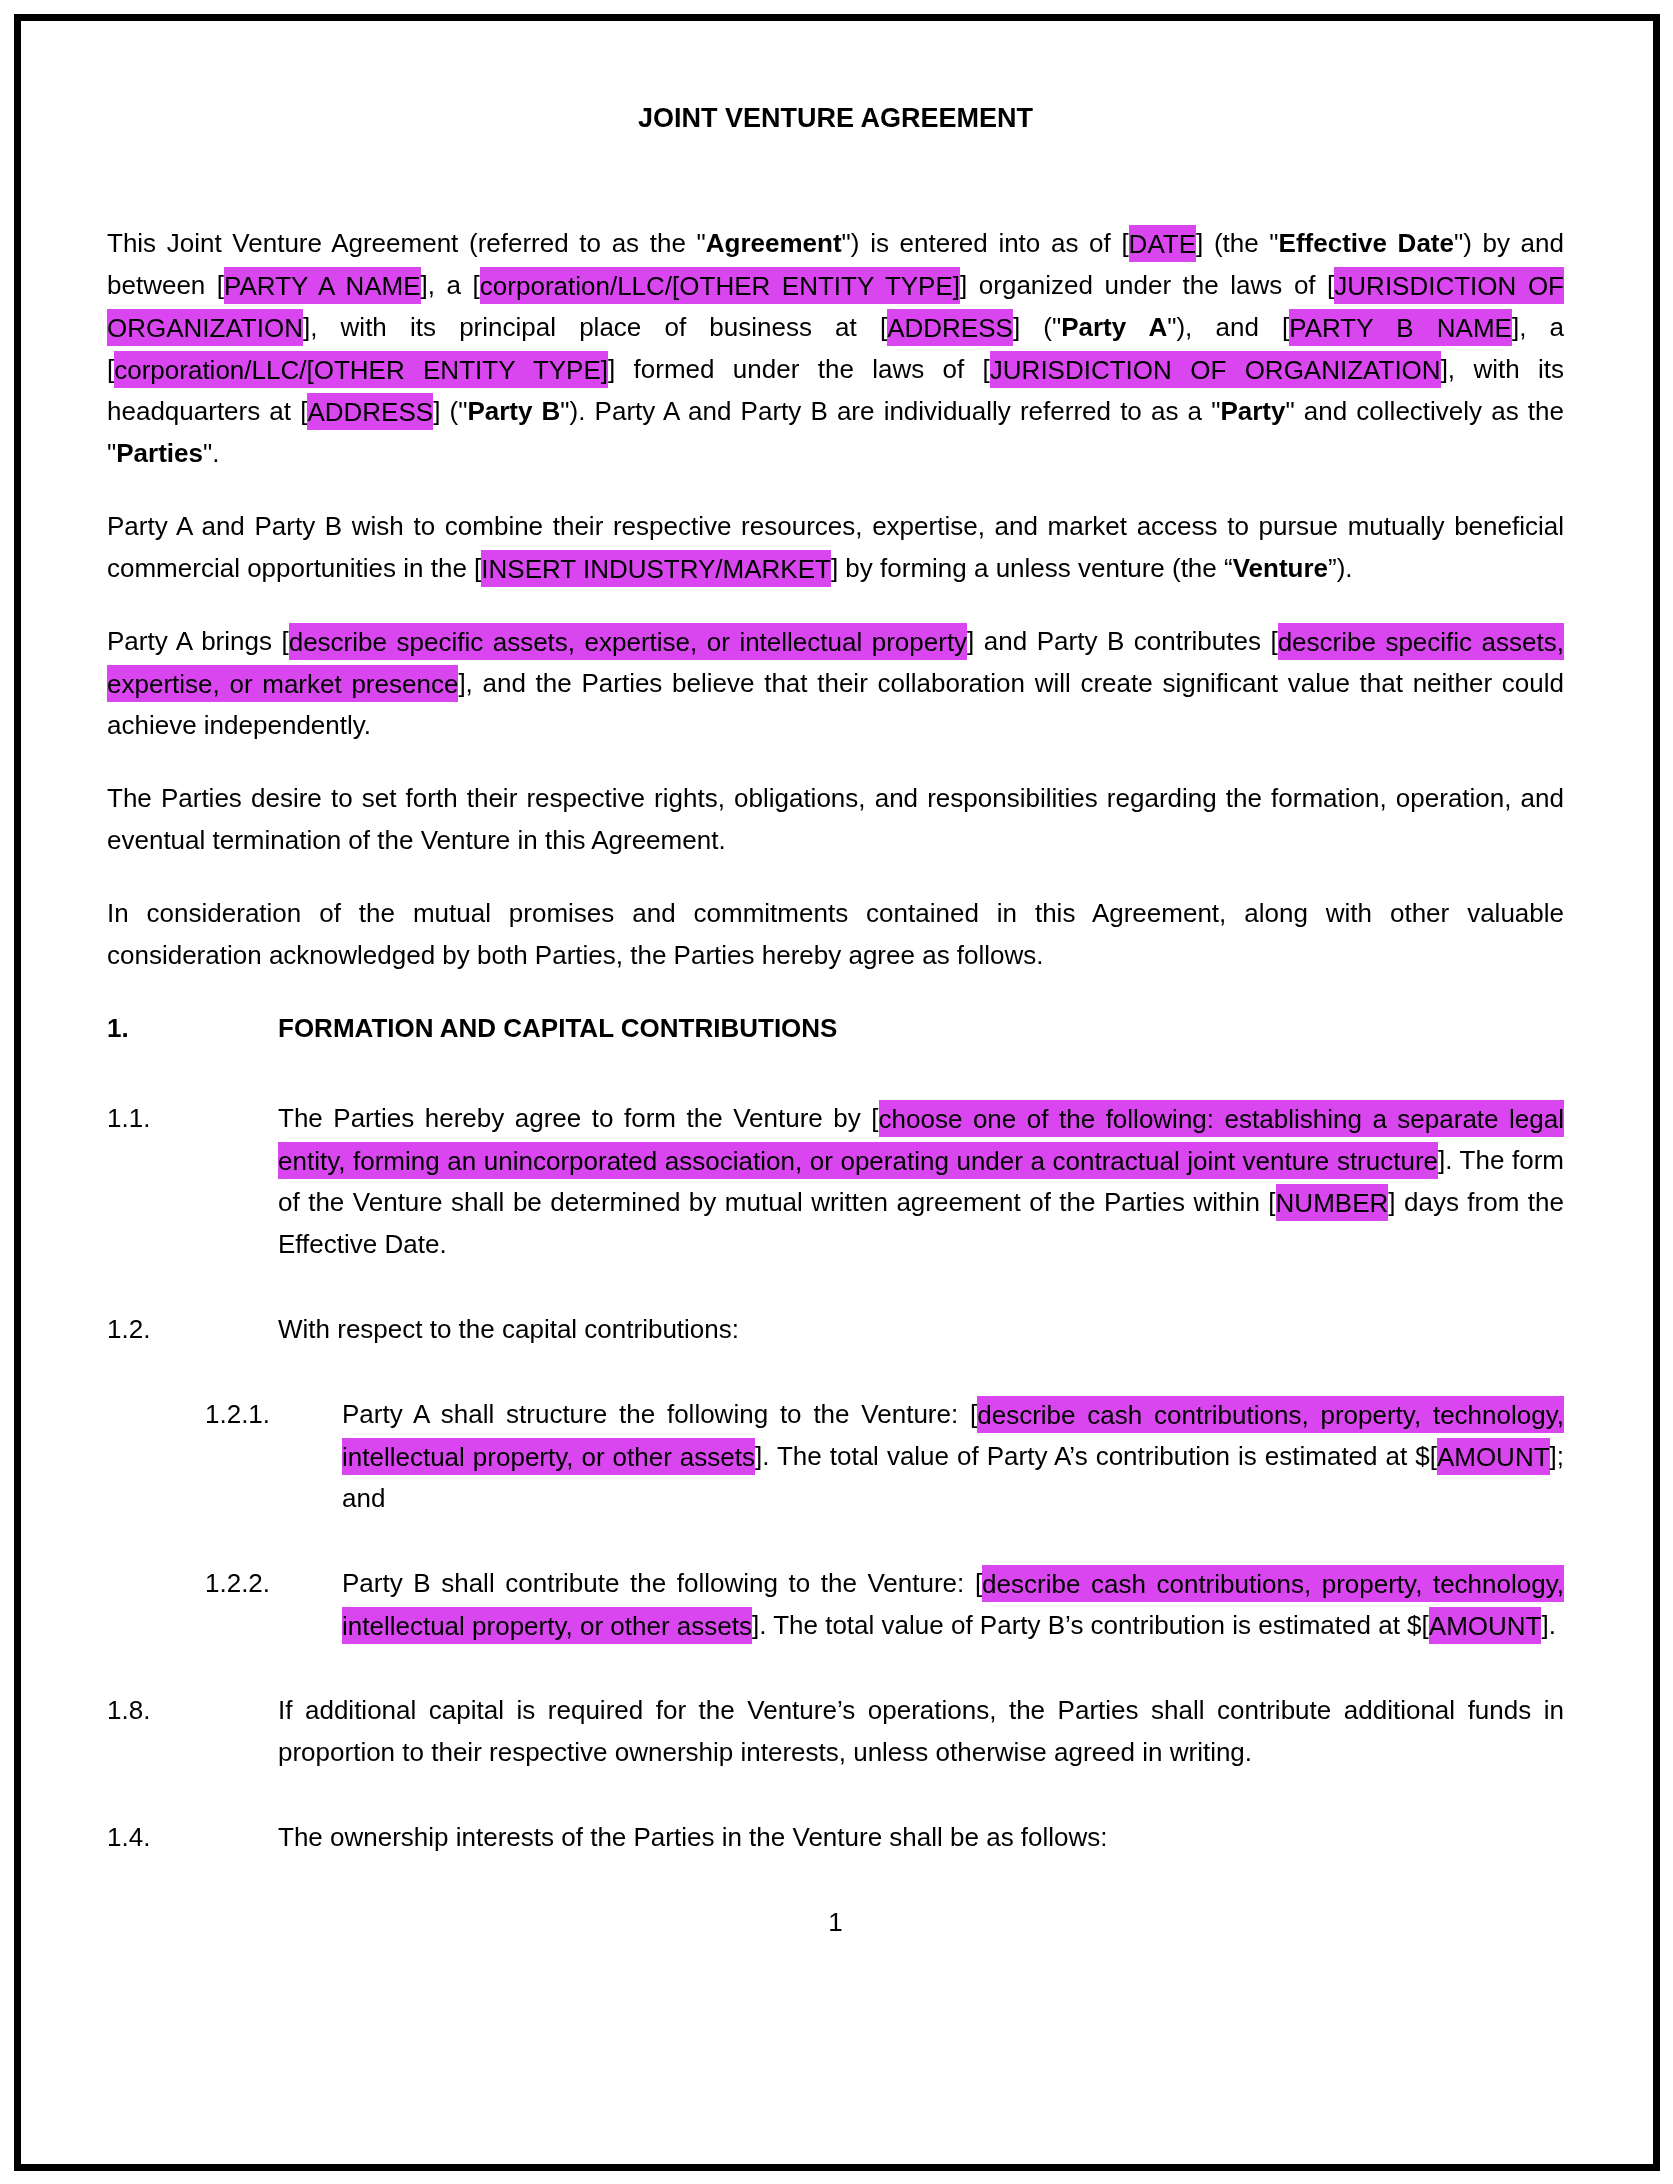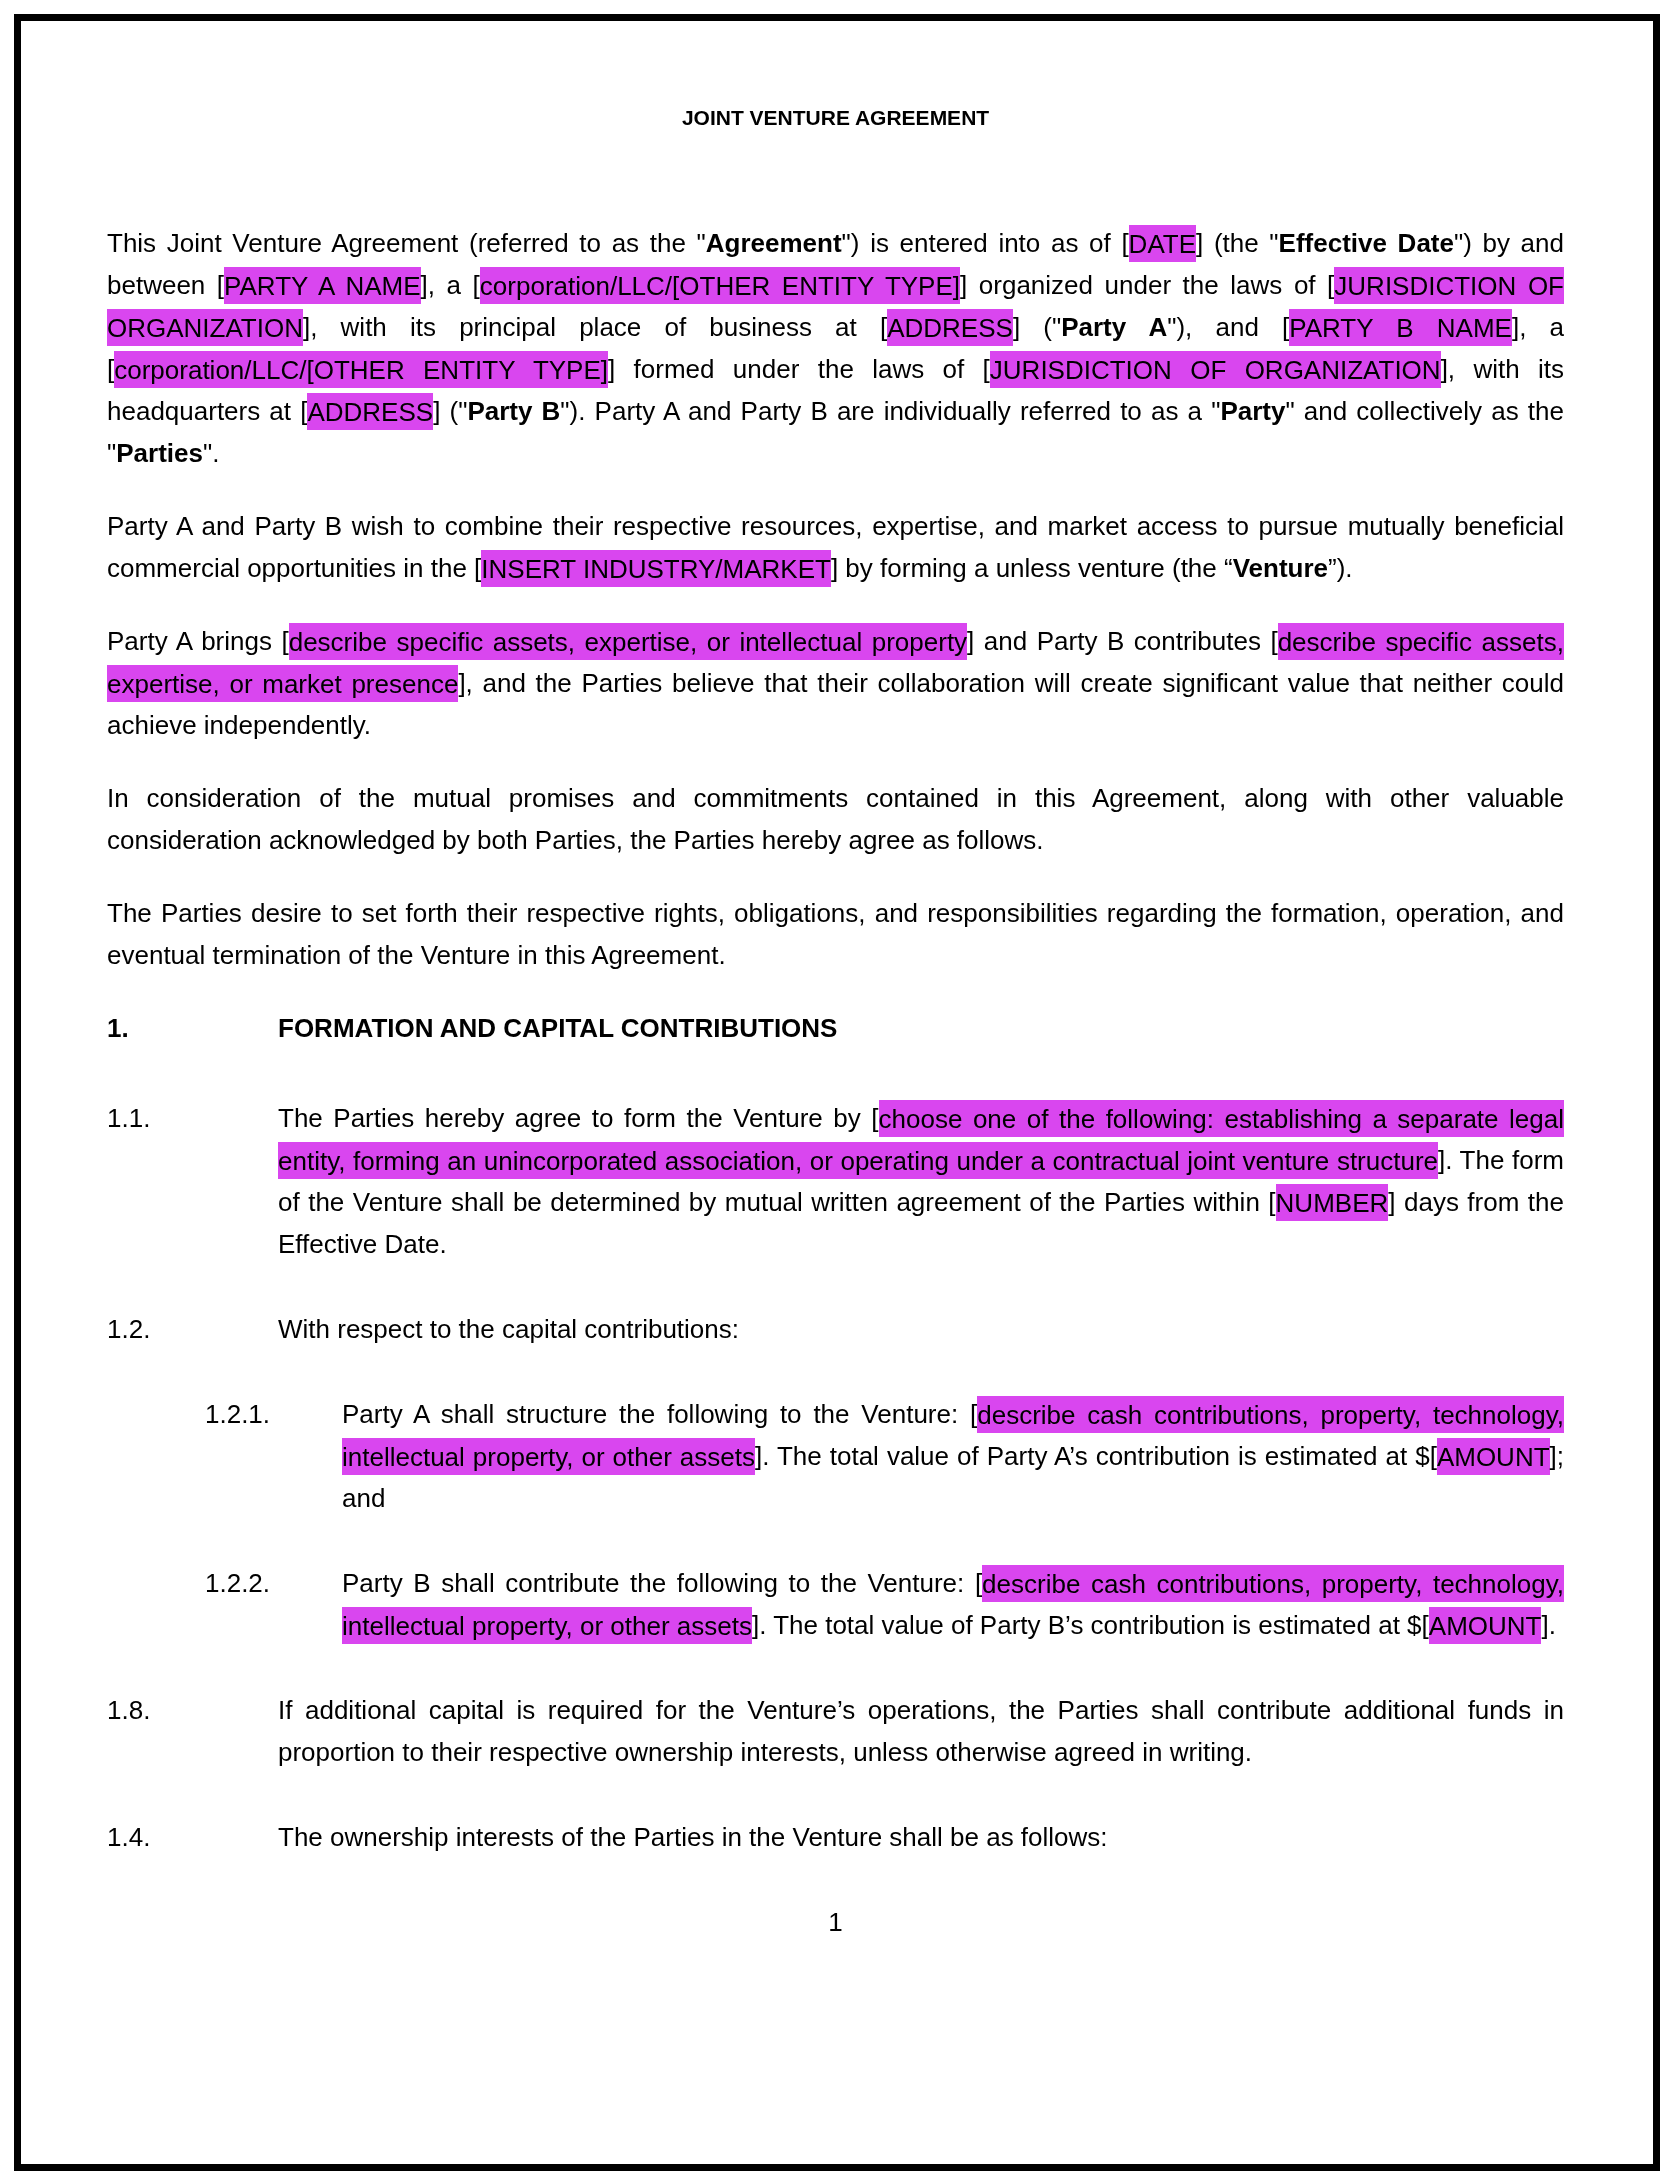--- a/index.html
+++ b/index.html
@@ -23,21 +23,21 @@
   }
   .content {
     position: absolute;
     left: 107px;
     right: 110px;
     top: 97px;
     font-size: 26px;
     line-height: 42px;
   }
   .doc-title {
-    font-size: 21px;
+    font-size: 27px;
     font-weight: bold;
     text-align: center;
     margin: 0 0 83px 0;
     line-height: 42px;
   }
   .para {
     text-align: justify;
     margin: 0 0 31px 0;
   }
   .item {
@@ -79,22 +79,22 @@
 <body>
 
 <div class="page">
   <div class="frame"></div>
   <div class="content">
     <h1 class="doc-title">JOINT VENTURE AGREEMENT</h1>
     <div id="doc-body">
         <div class="para"><span>This Joint Venture Agreement (referred to as the "</span><span class="b">Agreement</span><span>") is entered into as of [</span><span class="hl">DATE</span><span>] (the "</span><span class="b">Effective Date</span><span>") by and between [</span><span class="hl">PARTY A NAME</span><span>], a [</span><span class="hl">corporation/LLC/[OTHER ENTITY TYPE]</span><span>] organized under the laws of [</span><span class="hl">JURISDICTION OF ORGANIZATION</span><span>], with its principal place of business at [</span><span class="hl">ADDRESS</span><span>] ("</span><span class="b">Party A</span><span>"), and [</span><span class="hl">PARTY B NAME</span><span>], a [</span><span class="hl">corporation/LLC/[OTHER ENTITY TYPE]</span><span>] formed under the laws of [</span><span class="hl">JURISDICTION OF ORGANIZATION</span><span>], with its headquarters at [</span><span class="hl">ADDRESS</span><span>] ("</span><span class="b">Party B</span><span>"). Party A and Party B are individually referred to as a "</span><span class="b">Party</span><span>" and collectively as the "</span><span class="b">Parties</span><span>".</span></div>
         <div class="para"><span>Party A and Party B wish to combine their respective resources, expertise, and market access to pursue mutually beneficial commercial opportunities in the [</span><span class="hl">INSERT INDUSTRY/MARKET</span><span>] by forming a unless venture (the “</span><span class="b">Venture</span><span>”).</span></div>
         <div class="para"><span>Party A brings [</span><span class="hl">describe specific assets, expertise, or intellectual property</span><span>] and Party B contributes [</span><span class="hl">describe specific assets, expertise, or market presence</span><span>], and the Parties believe that their collaboration will create significant value that neither could achieve independently.</span></div>
+        <div class="para"><span>The Parties desire to set forth their respective rights, obligations, and responsibilities regarding the formation, operation, and eventual termination of the Venture in this Agreement.</span></div>
         <div class="para"><span>In consideration of the mutual promises and commitments contained in this Agreement, along with other valuable consideration acknowledged by both Parties, the Parties hereby agree as follows.</span></div>
-        <div class="para"><span>The Parties desire to set forth their respective rights, obligations, and responsibilities regarding the formation, operation, and eventual termination of the Venture in this Agreement.</span></div>
         <div class="item heading">
           <span class="num">1.</span>
           <div class="body"><span class="b">FORMATION AND CAPITAL CONTRIBUTIONS</span></div>
         </div>
         <div class="item">
           <span class="num">1.1.</span>
           <div class="body"><span>The Parties hereby agree to form the Venture by [</span><span class="hl">choose one of the following: establishing a separate legal entity, forming an unincorporated association, or operating under a contractual joint venture structure</span><span>]. The form of the Venture shall be determined by mutual written agreement of the Parties within [</span><span class="hl">NUMBER</span><span>] days from the Effective Date.</span></div>
         </div>
         <div class="item">
           <span class="num">1.2.</span>

